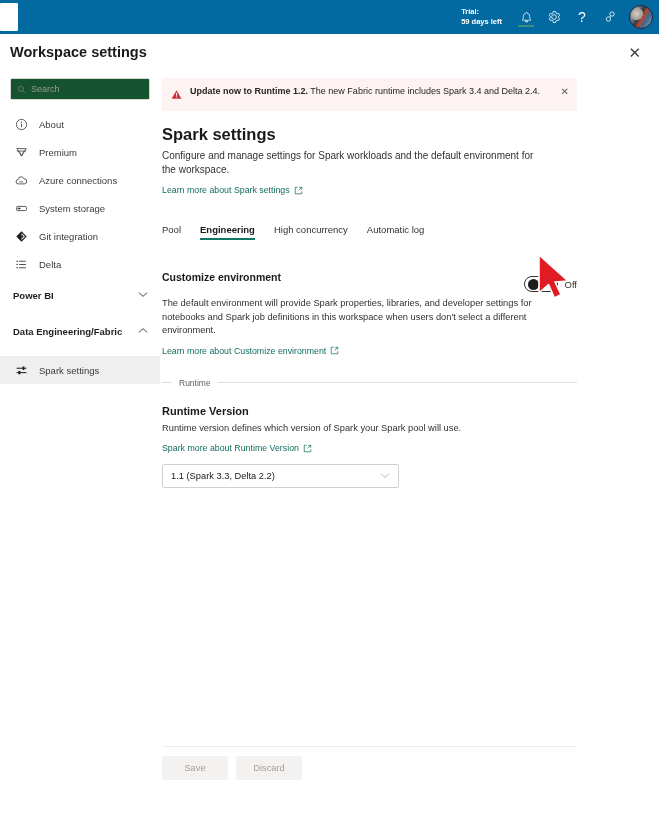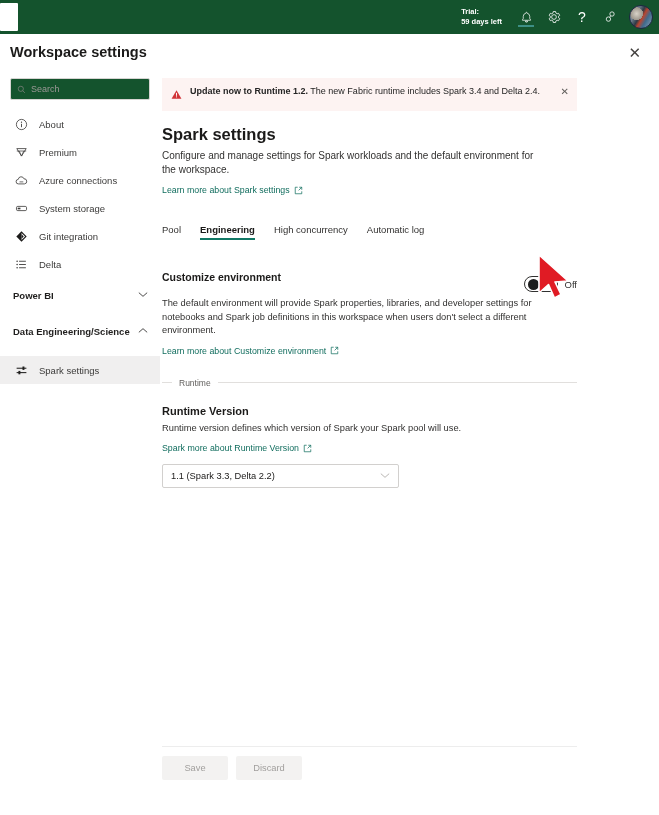--- a/index.html
+++ b/index.html
@@ -7,21 +7,21 @@
     width: 659px; height: 815px;
     background: #ffffff;
     font-family: "Liberation Sans", sans-serif;
     overflow: hidden;
   }
 
   
   .topnav {
     position: absolute; top: 0; left: 0;
     width: 659px; height: 34px;
-    background: #14532d;
+    background: #0369a1;
     display: flex; align-items: center;
   }
   .nav-white-block {
     width: 18px; height: 28px;
     background: #ffffff;
     margin-left: 0px;
     border-radius: 1px;
   }
   .nav-right {
     margin-left: auto;
@@ -431,21 +431,21 @@
   <div class="group-head">
     <span class="glbl">Power BI</span>
     <span class="chev">
       <svg width="10" height="7" viewBox="0 0 12 8">
           <polyline points="1,1.8 6,6.2 11,1.8" fill="none" stroke="#3b3a39" stroke-width="1.1"></polyline>
         </svg>
     </span>
   </div>
 
   <div class="group-head two-line">
-    <span class="glbl">Data Engineering/Science</span>
+    <span class="glbl">Data Engineering/Fabric</span>
     <span class="chev">
       <svg width="10" height="7" viewBox="0 0 12 8">
           <polyline points="1,6.2 6,1.8 11,6.2" fill="none" stroke="#3b3a39" stroke-width="1.1"></polyline>
         </svg>
     </span>
   </div>
 
   <div class="nav-item selected">
     <span class="ico">
       <svg width="13" height="13" viewBox="0 0 16 16">

